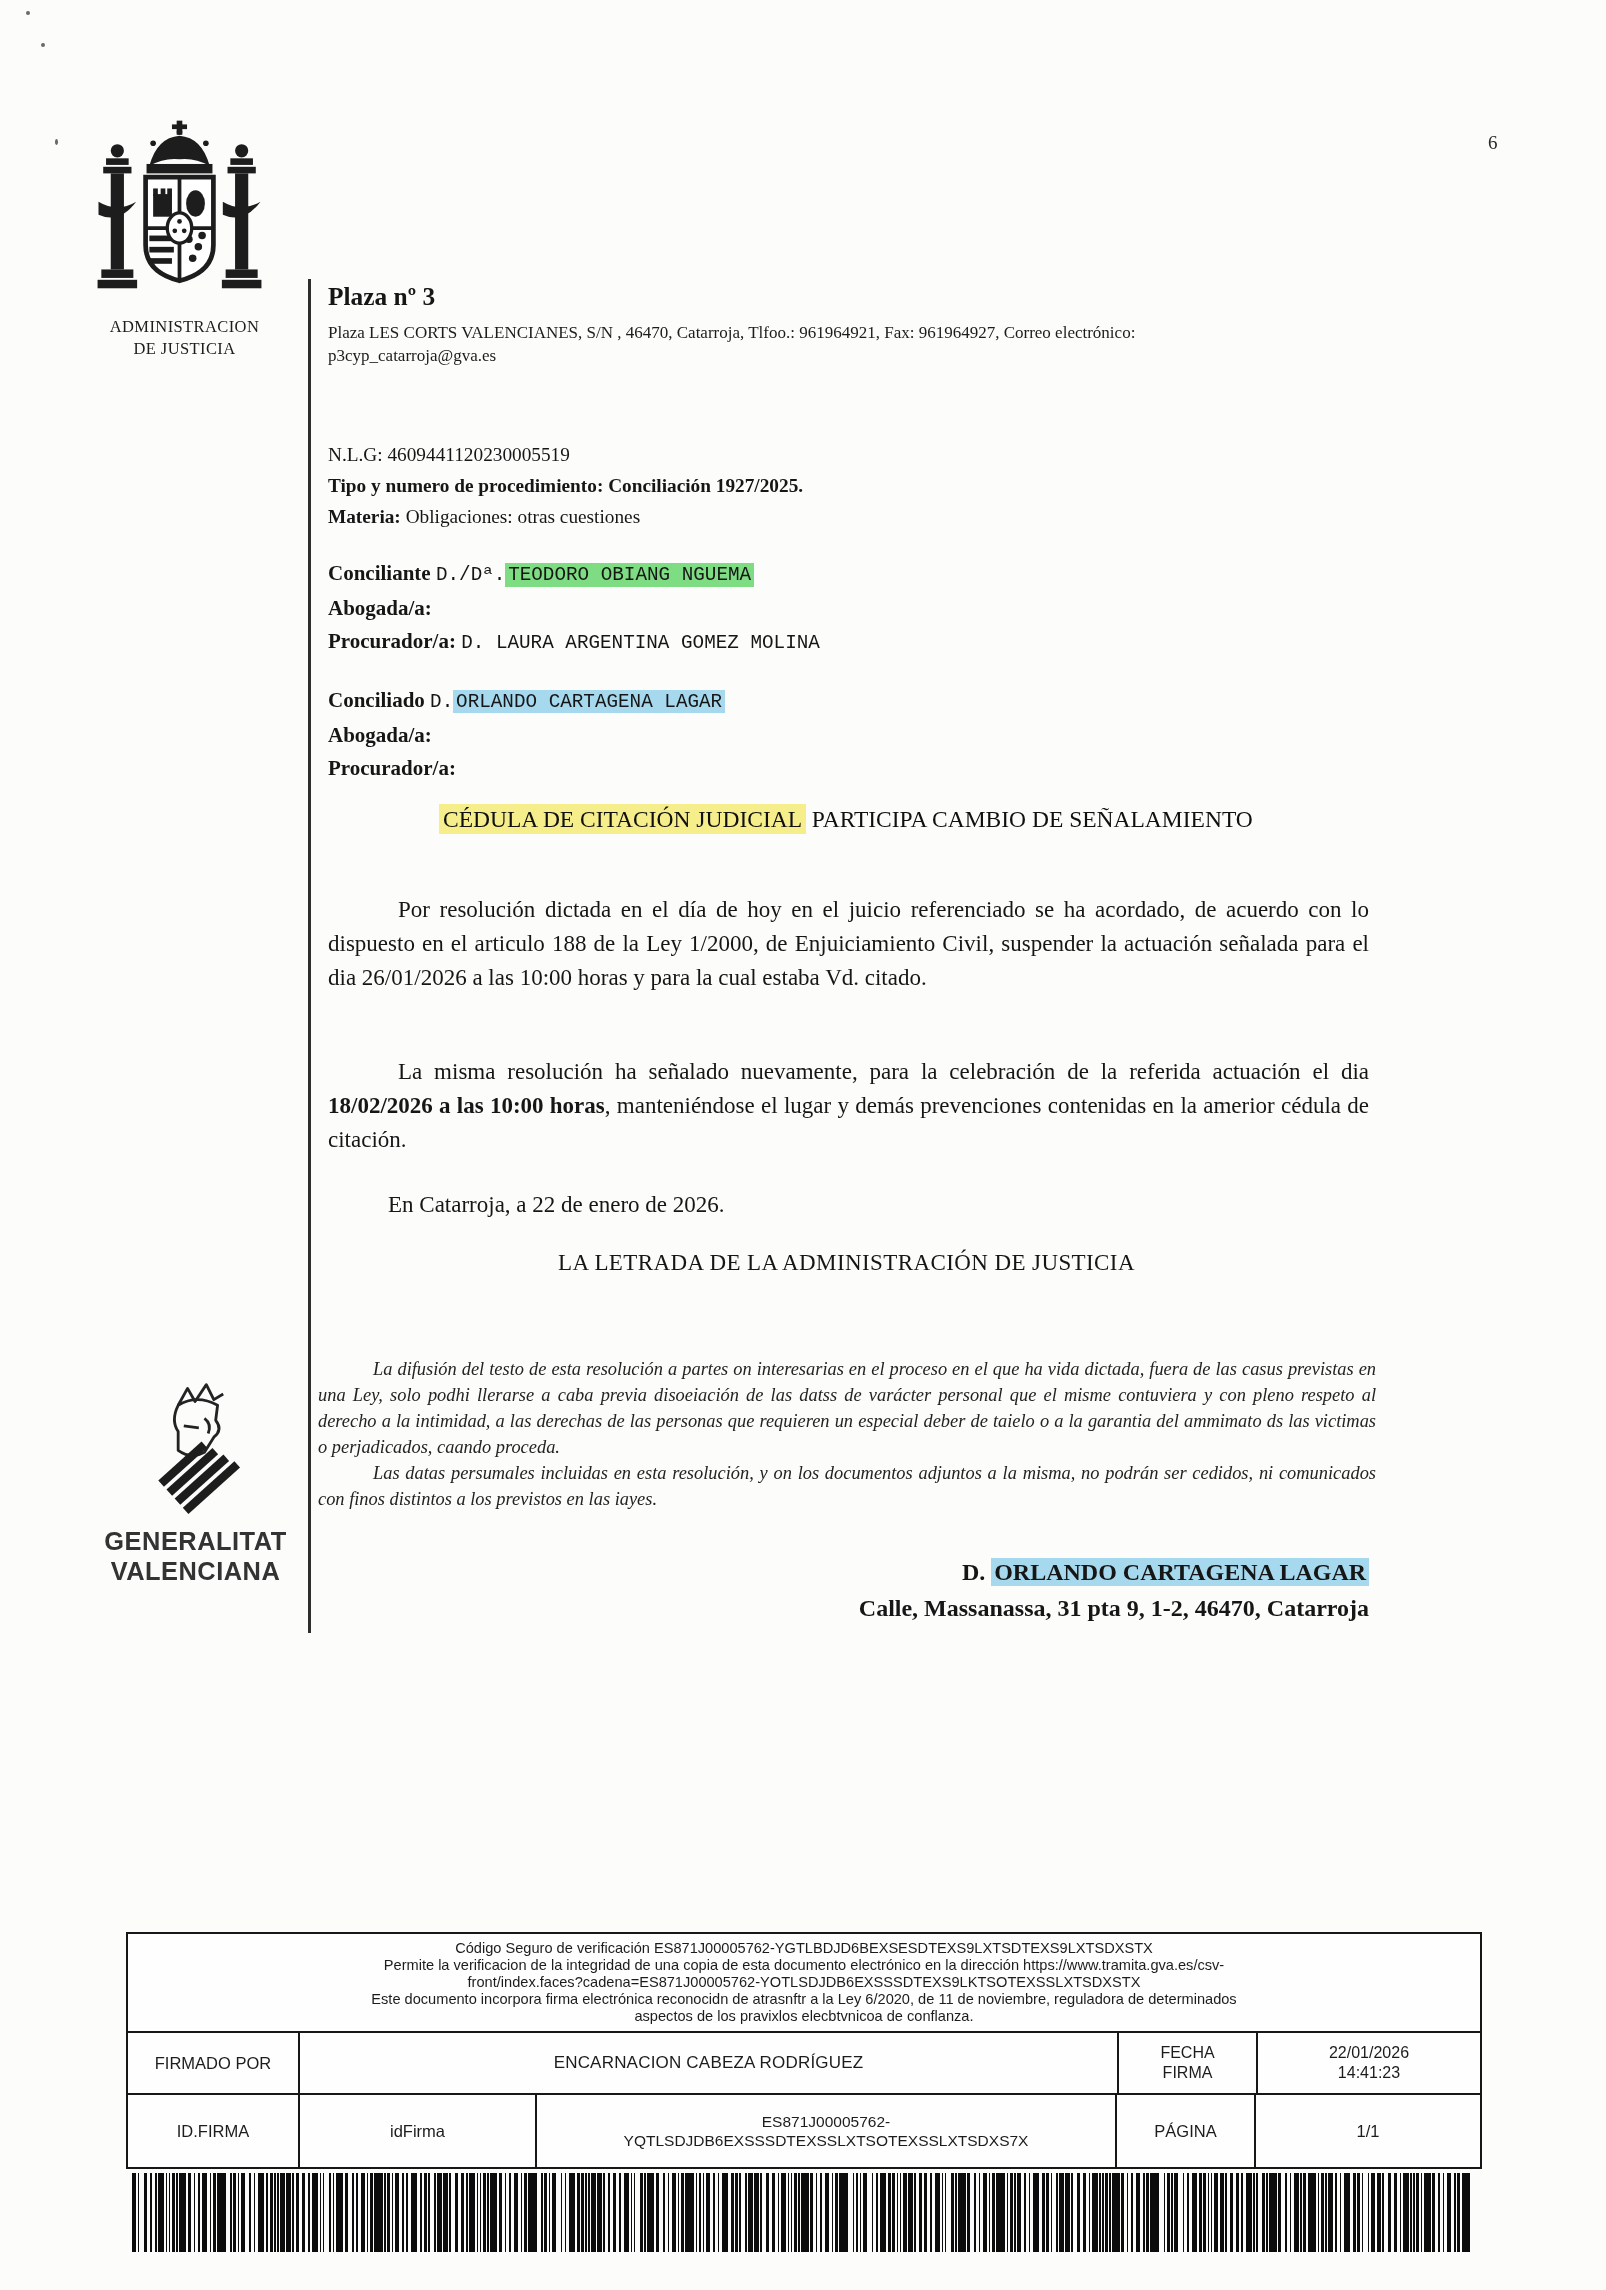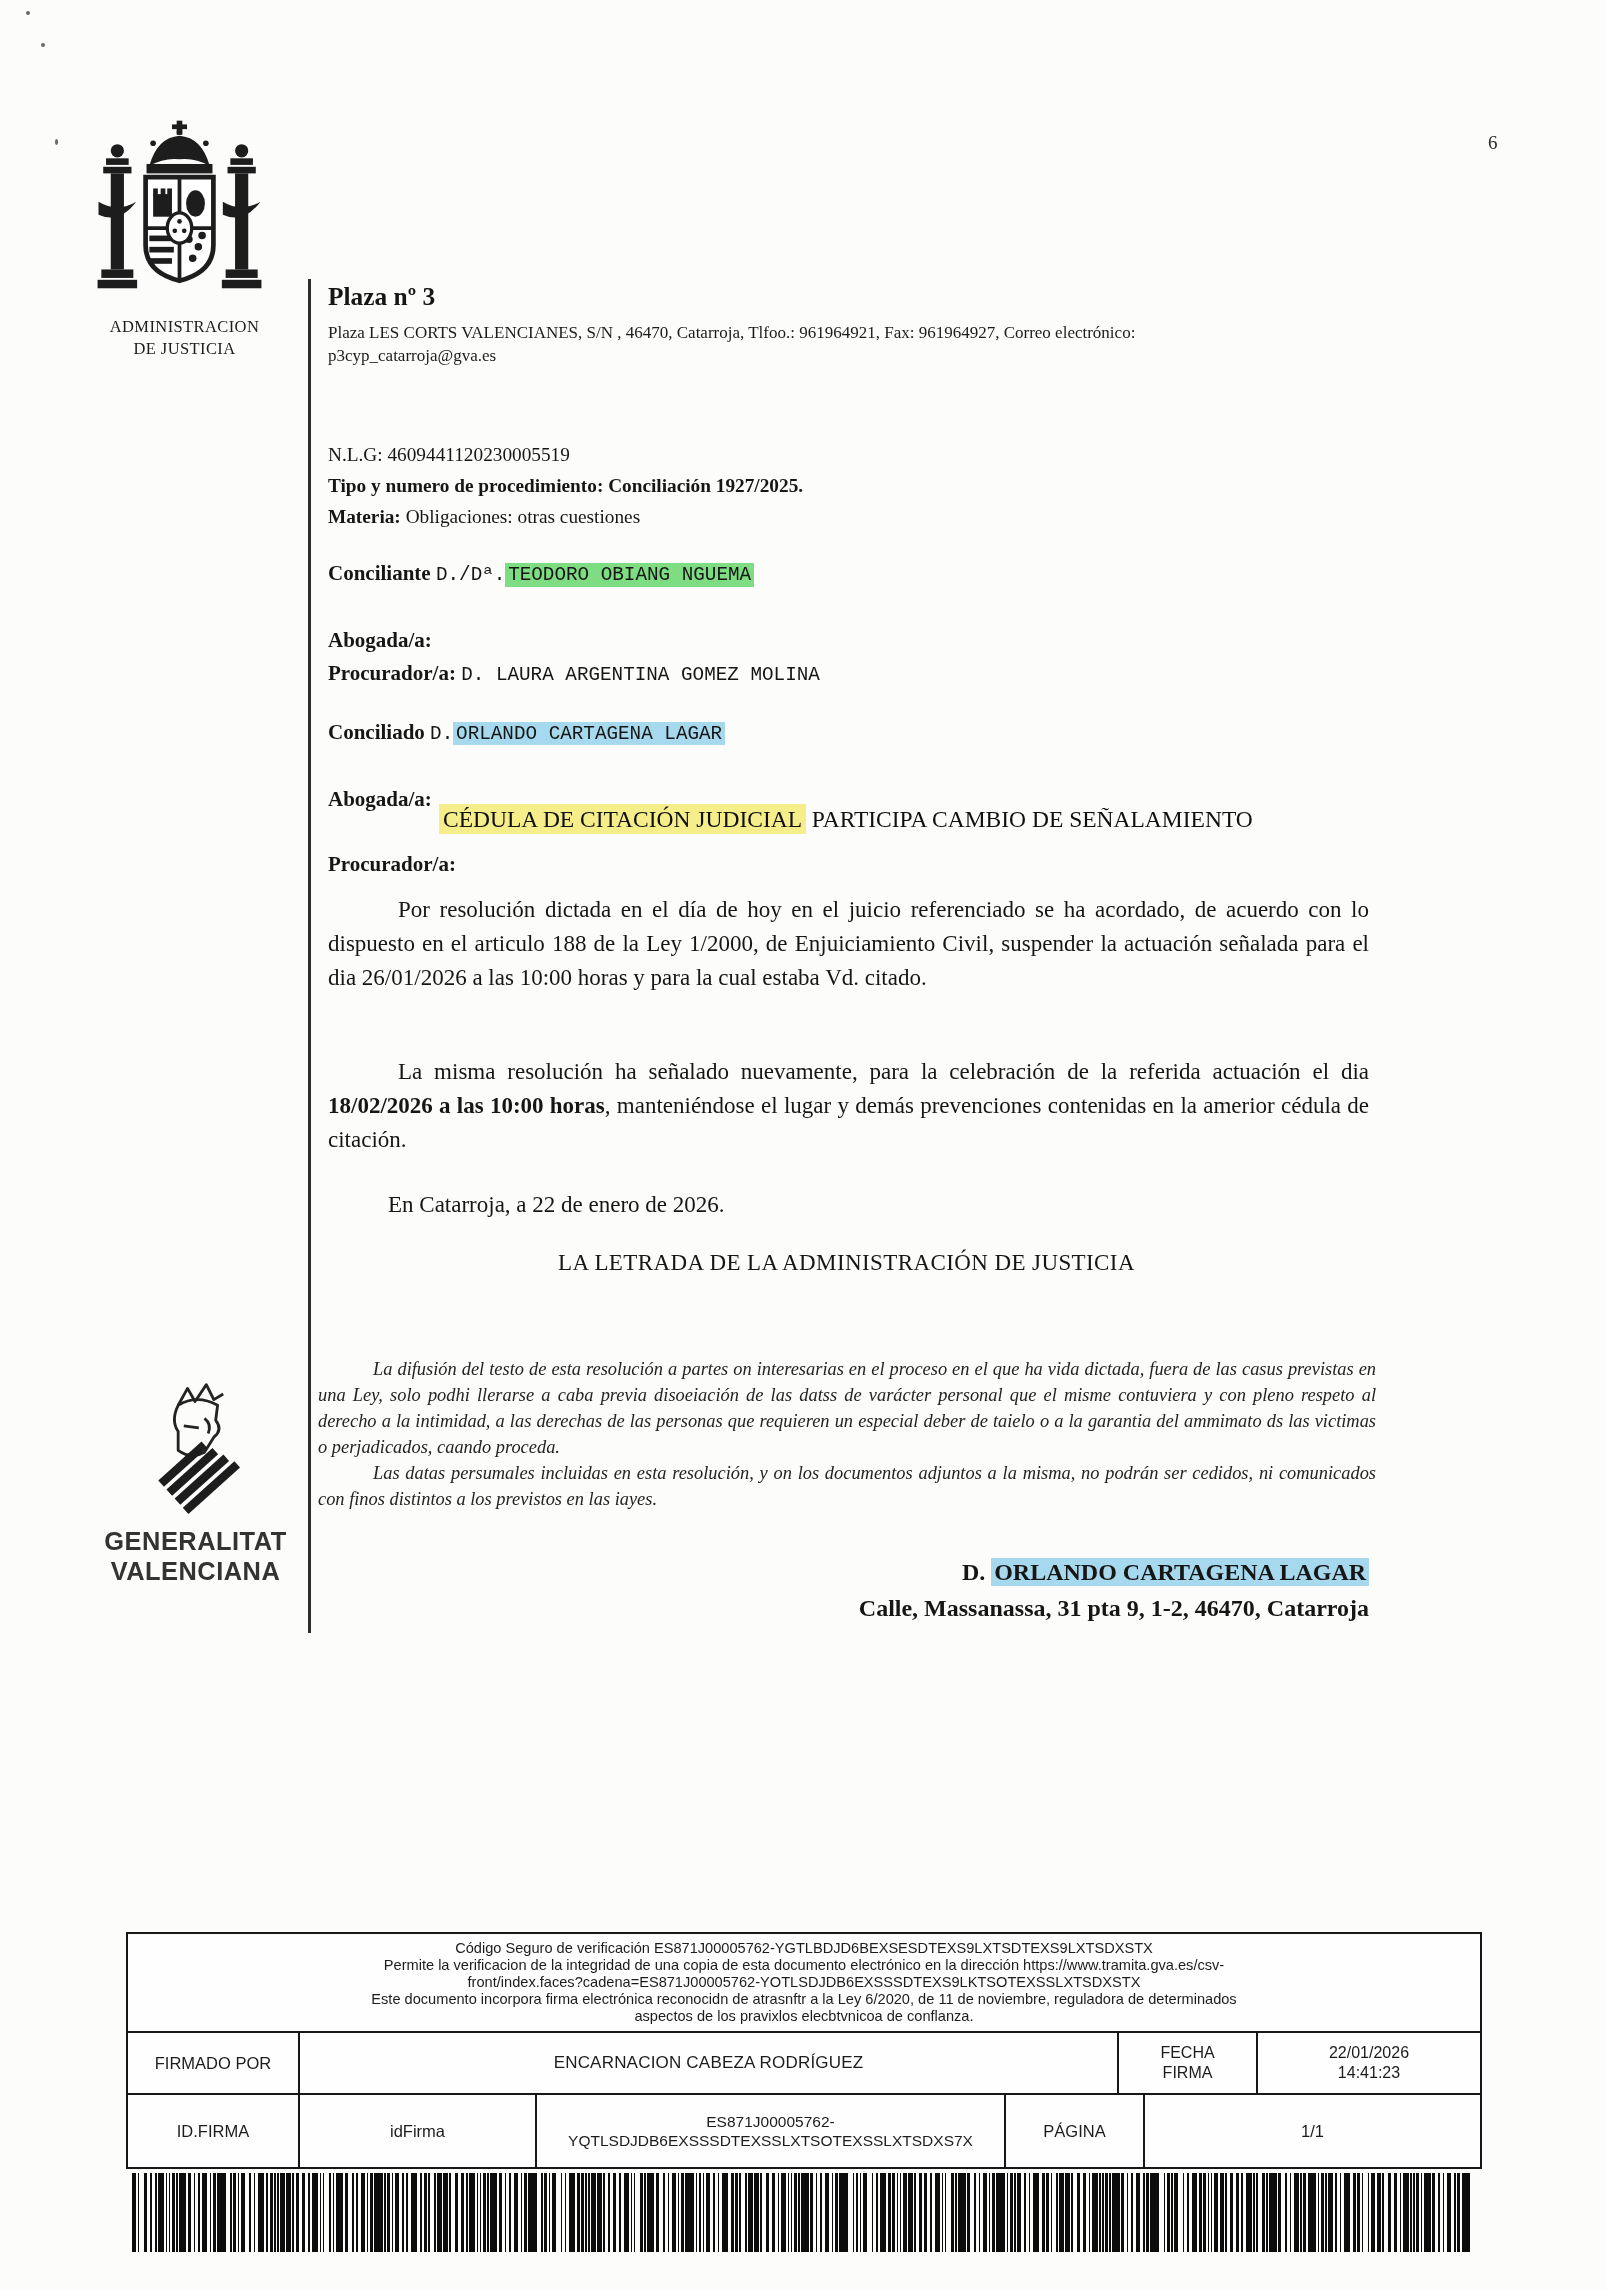--- a/index.html
+++ b/index.html
@@ -26,21 +26,21 @@
   .court-head{left:328px;top:276px;width:1036px;}
   .court-title-1{
     display:block;font-size:25.4px;font-weight:bold;line-height:31px;
     text-align:justify;text-align-last:justify;
   }
   .court-title-2{display:block;font-size:25.4px;font-weight:bold;line-height:31px;margin-top:4.7px;}
   .court-addr{font-size:17px;line-height:22.6px;margin-top:10.4px;color:#1c1c1c;}
 
   
   .case-block{left:328px;top:439px;width:1036px;font-size:19.3px;line-height:31px;}
-  .b{font-weight:bold;margin-top:32px;}
+  .b{font-weight:bold;}
 
   
   .parties{left:328px;top:557px;width:1036px;font-size:21px;line-height:33px;}
   .party-gap{height:23.5px;}
   .mono{font-family:"Liberation Mono","DejaVu Sans Mono",monospace;font-size:19.3px;}
   .hl-green{background:#7edc82;padding:0.9px 2.8px;}
   .hl-blue{background:#a6d9ee;padding:0.9px 2.8px;}
   .hl-yellow{background:#f6ee8b;padding:1.9px 3.8px;}
 
   
@@ -83,21 +83,21 @@
   }
   .frow>div:last-child{border-right:none;}
   .rowB{height:62px;border-bottom:2.4px solid #171717;}
   .rowC{height:72px;}
   .cB1{width:172px;font-size:16.5px;}
   .cB2{width:819px;font-size:17px;letter-spacing:0.2px;}
   .cB3{width:139px;font-size:16px;line-height:20px;}
   .cB4{flex:1;font-size:16px;line-height:20px;}
   .cC1{width:172px;font-size:16.5px;}
   .cC2{width:237px;font-size:16.5px;}
-  .cC3{width:469px;font-size:15.5px;line-height:19px;}
+  .cC3{width:580px;font-size:15.5px;line-height:19px;}
   .cC4{width:139px;font-size:16.5px;}
   .cC5{flex:1;font-size:16.5px;}
 
   .barcode{left:132px;top:2173px;width:1343px;height:79px;font-size:0;white-space:nowrap;overflow:hidden;}
   .pagenum{left:1488px;top:132px;font-size:19px;color:#2a2a2a;}
 </style>
 </head>
 <body>
 
 <div class="page">

